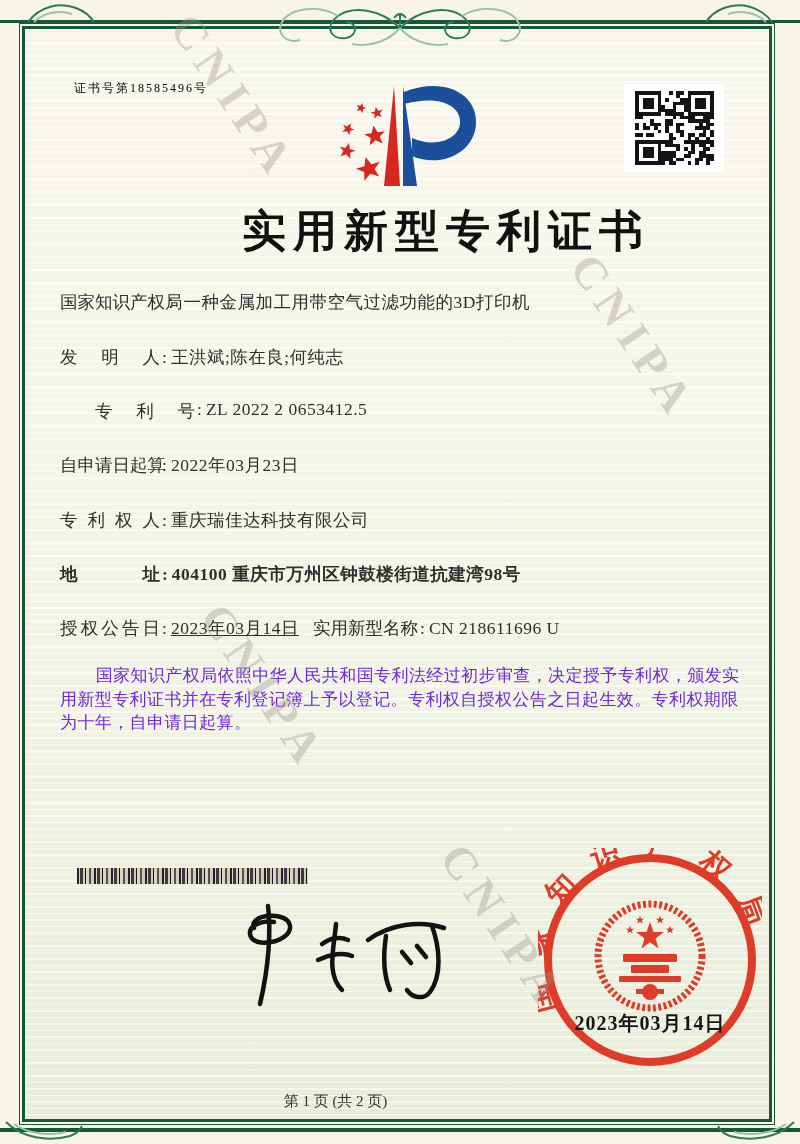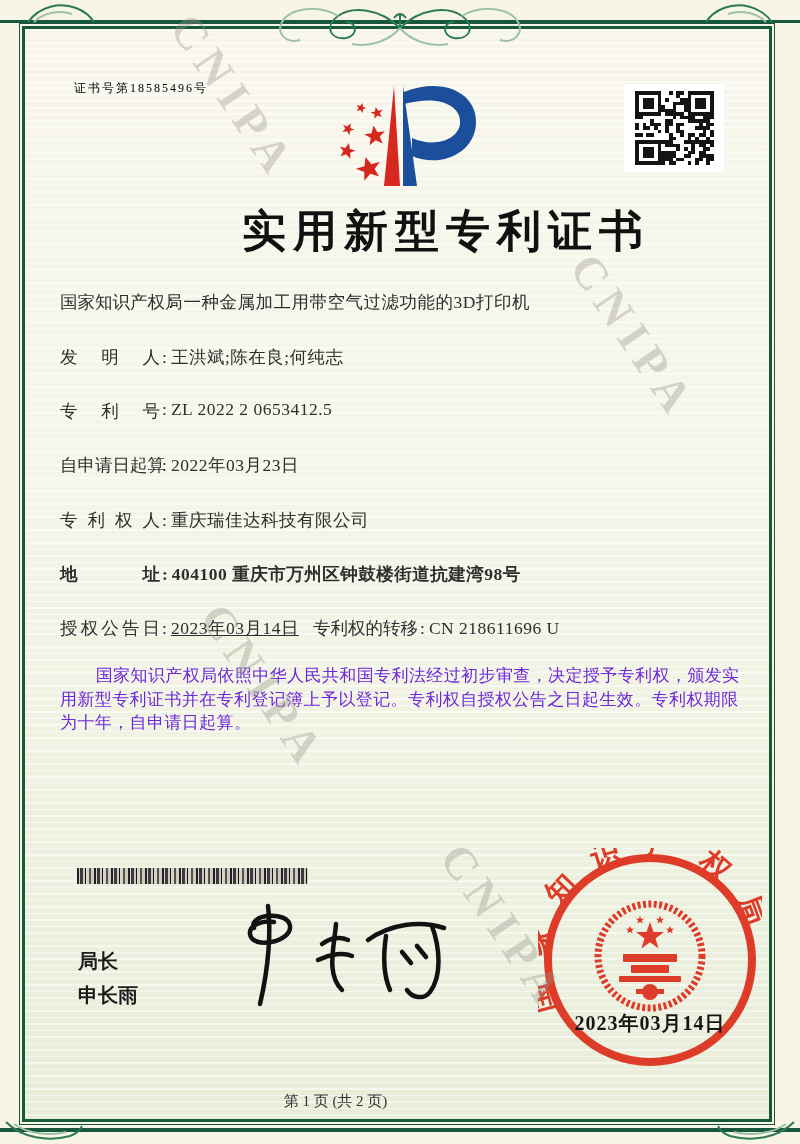--- a/index.html
+++ b/index.html
@@ -575,50 +575,46 @@
 
   <div class="title">实用新型专利证书</div>
 
   <div class="fields">
     <div class="frow" style="top:290px;">
       <span class="flabel">国家知识产权局</span><span class="fcolon">：</span><span class="fvalue">一种金属加工用带空气过滤功能的3D打印机</span>
     </div>
     <div class="frow" style="top:345px;">
       <span class="flabel">发明人</span><span class="fcolon">:</span><span class="fvalue">王洪斌;陈在良;何纯志</span>
     </div>
-    <div class="frow" style="top:399px;">
+    <div class="frow" style="top:399px;margin-left:35px;">
       <span class="flabel">专利号</span><span class="fcolon">:</span><span class="fvalue">ZL 2022 2 0653412.5</span>
     </div>
     <div class="frow" style="top:453px;">
       <span class="flabel">自申请日起算</span><span class="fcolon">:</span><span class="fvalue">2022年03月23日</span>
     </div>
     <div class="frow" style="top:508px;">
       <span class="flabel">专利权人</span><span class="fcolon">:</span><span class="fvalue">重庆瑞佳达科技有限公司</span>
     </div>
     <div class="frow" style="top:562px;font-weight:bold;">
       <span class="flabel">地址</span><span class="fcolon">:</span><span class="fvalue">404100 重庆市万州区钟鼓楼街道抗建湾98号</span>
     </div>
     <div class="frow" style="top:616px;width:700px;text-decoration:underline;">
       <span class="flabel">授权公告日</span><span class="fcolon">:</span><span class="fvalue">2023年03月14日</span>
       <span class="grant2">
-        <span>专利权的转移</span><span class="fcolon">:</span><span class="fvalue">CN 218611696 U</span>
+        <span>实用新型名称</span><span class="fcolon">:</span><span class="fvalue">CN 218611696 U</span>
       </span>
     </div>
   </div>
 
   <div class="paras">
     <p>国家知识产权局依照中华人民共和国专利法经过初步审查，决定授予专利权，颁发实用新型专利证书并在专利登记簿上予以登记。专利权自授权公告之日起生效。专利权期限为十年，自申请日起算。</p>
   </div>
 
   <div class="barcode"></div>
 
-  <div class="officer">
-    <div>局长</div>
-    <div>申长雨</div>
-  </div>
 
   <svg class="sig" width="250" height="120" viewBox="0 0 250 120">
     <g fill="none" stroke="#121212" stroke-width="4.5" stroke-linecap="round">
       <path d="M44,30 C38,16 78,12 80,28 C82,44 42,52 40,36 C39,27 52,22 64,24"></path>
       <path d="M58,8 C61,32 59,68 50,106"></path>
       <path d="M112,46 C120,40 130,38 138,42"></path>
       <path d="M108,62 C120,56 134,54 142,58"></path>
       <path d="M126,26 C124,50 116,76 132,92"></path>
       <path d="M158,42 C180,26 210,22 234,30"></path>
       <path d="M176,38 C173,58 173,76 180,92"></path>

